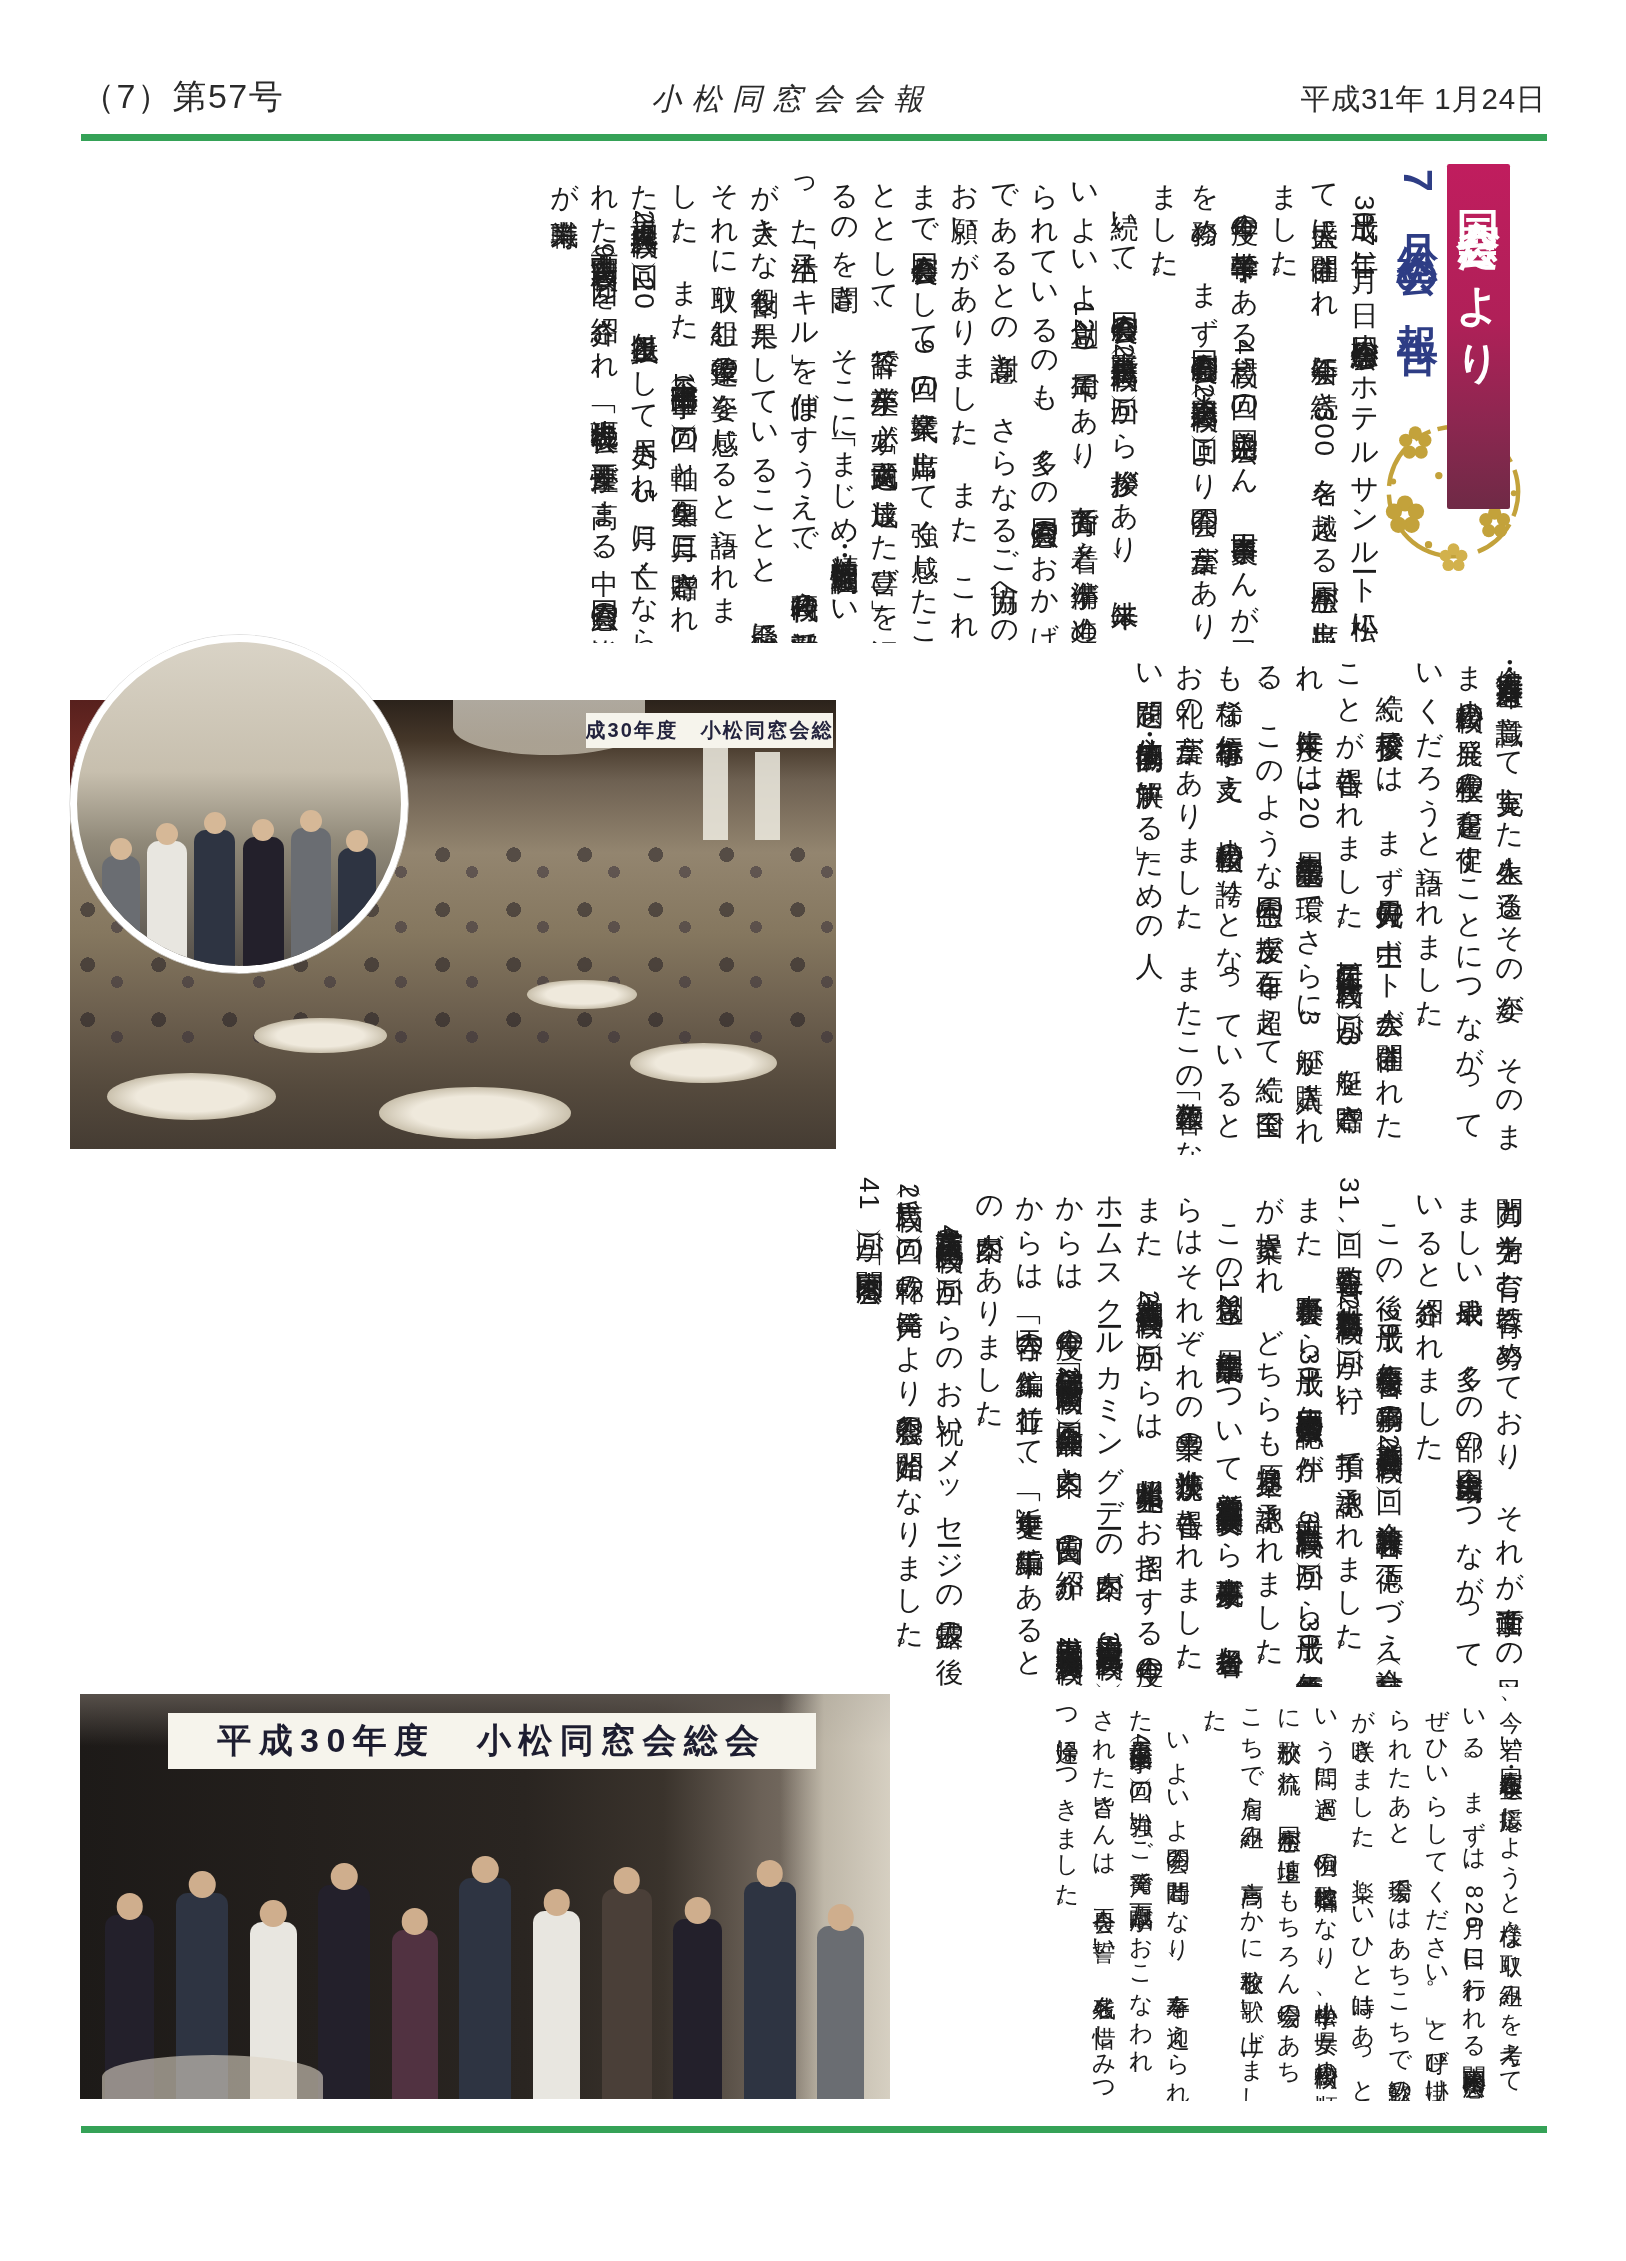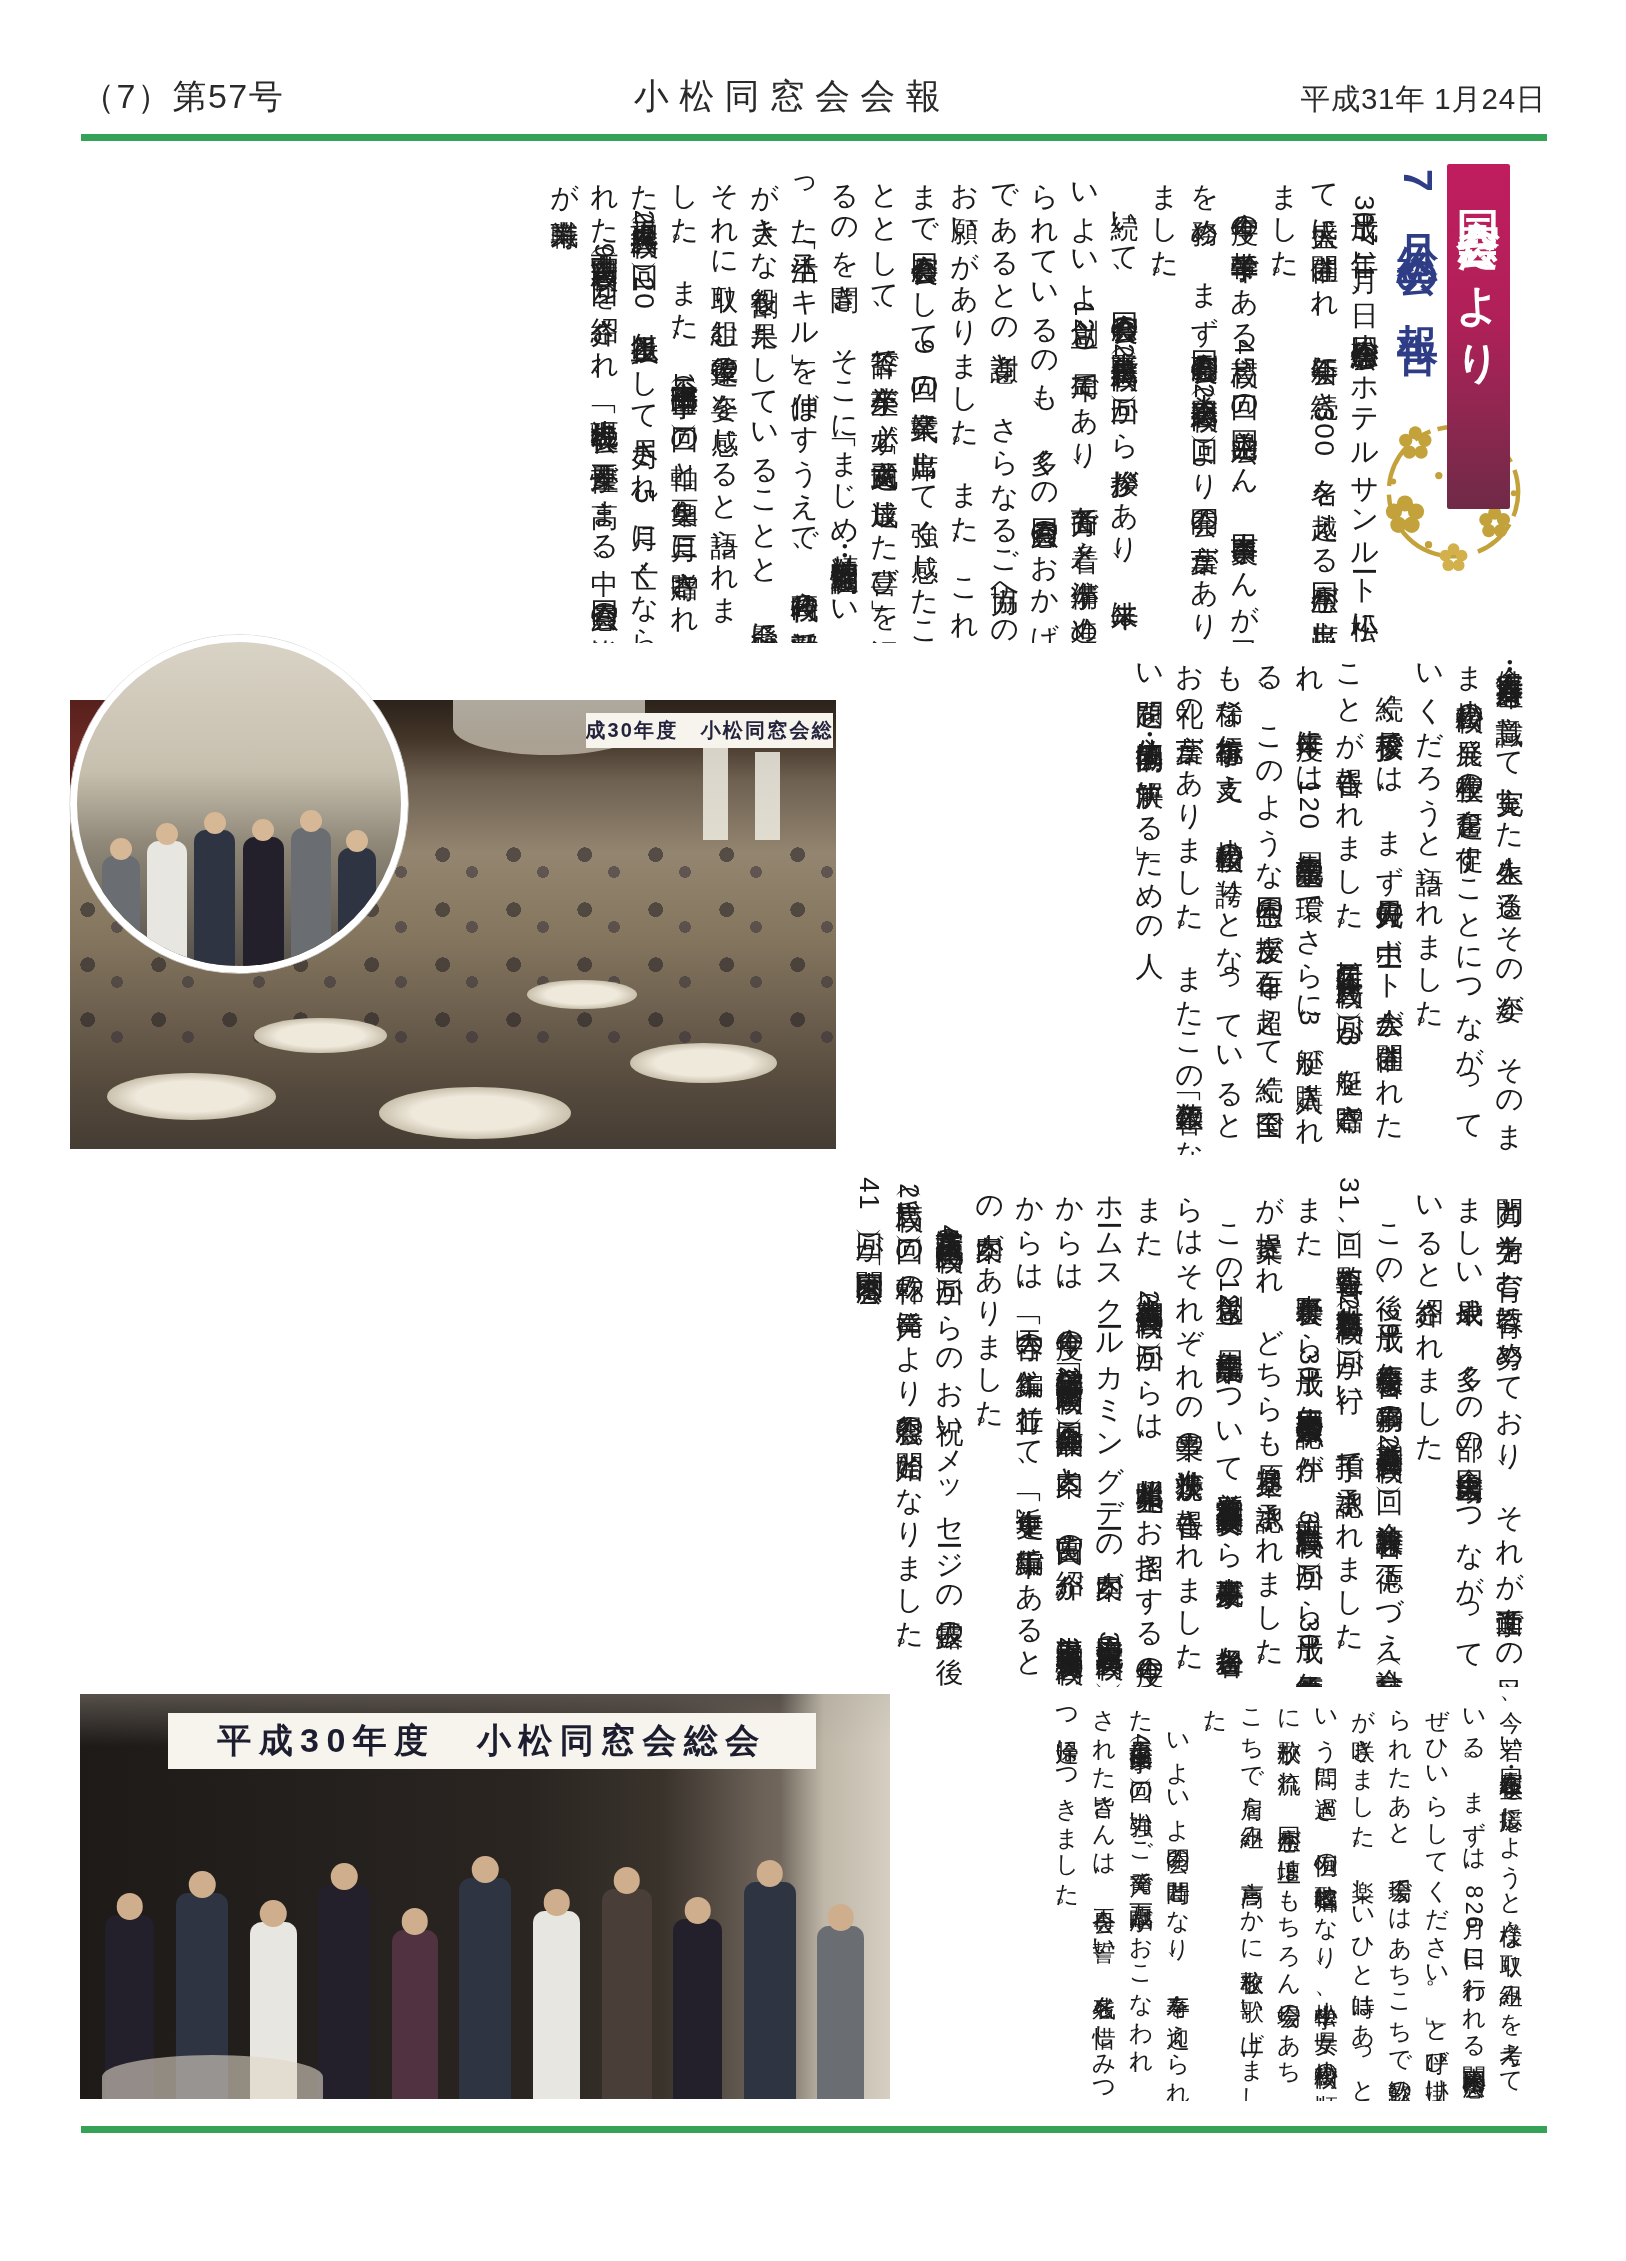--- a/index.html
+++ b/index.html
@@ -4,21 +4,21 @@
 <style>
   html,body{margin:0;padding:0;background:#ffffff;}
   .page{
     position:relative; width:1626px; height:2261px; background:#ffffff;
     font-family:"Liberation Sans","DejaVu Sans",sans-serif; color:#1c1c1c; overflow:hidden;
   }
   
   .header{position:absolute; left:81px; right:80px; top:77px; height:43px;
     display:flex; align-items:flex-end; justify-content:space-between; color:#2a2a2a;}
   .header .pageno{font-size:34px; letter-spacing:1.5px;}
-  .header .title{font-size:35px; letter-spacing:10.3px; font-weight:500;}
+  .header .title{font-size:30px; letter-spacing:10.3px; font-weight:500;font-style:italic;}
   .header .date{font-size:29.5px; letter-spacing:0.7px;}
   .rule{position:absolute; left:81px; width:1466px; height:6.6px; background:#35a257;}
   .rule.top{top:134px;}
   .rule.bottom{top:2126px;}
   
   .banner-bar{
     position:absolute; left:1447px; top:164px; width:63px; height:345px; z-index:3;
     background:linear-gradient(180deg,#c01d5e 0%,#b02058 45%,#8c2750 75%,#6f2a46 100%);
     border-radius:2.2px;
     writing-mode:vertical-rl; text-orientation:mixed;

